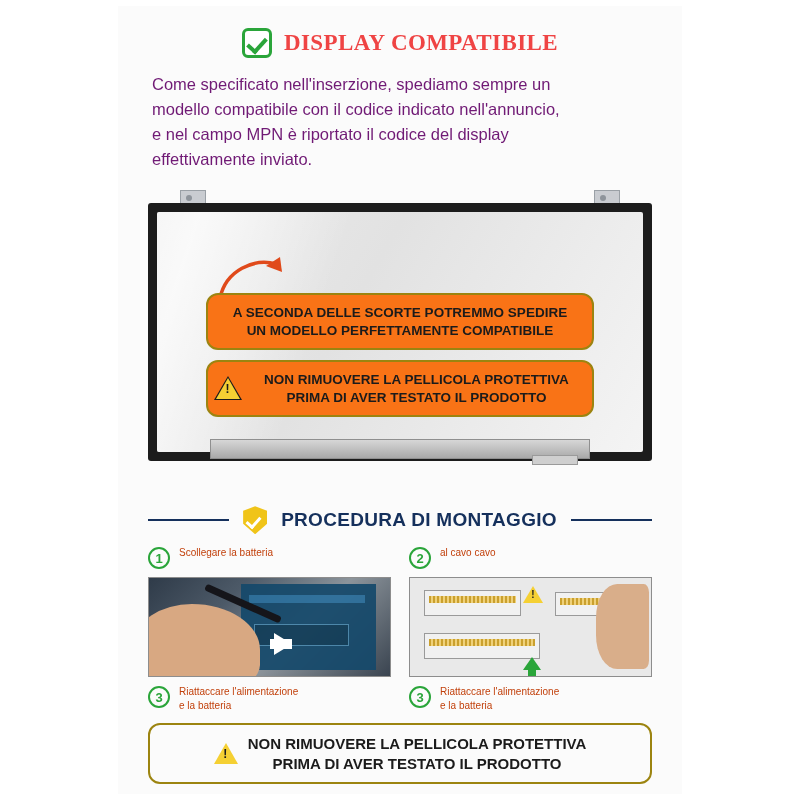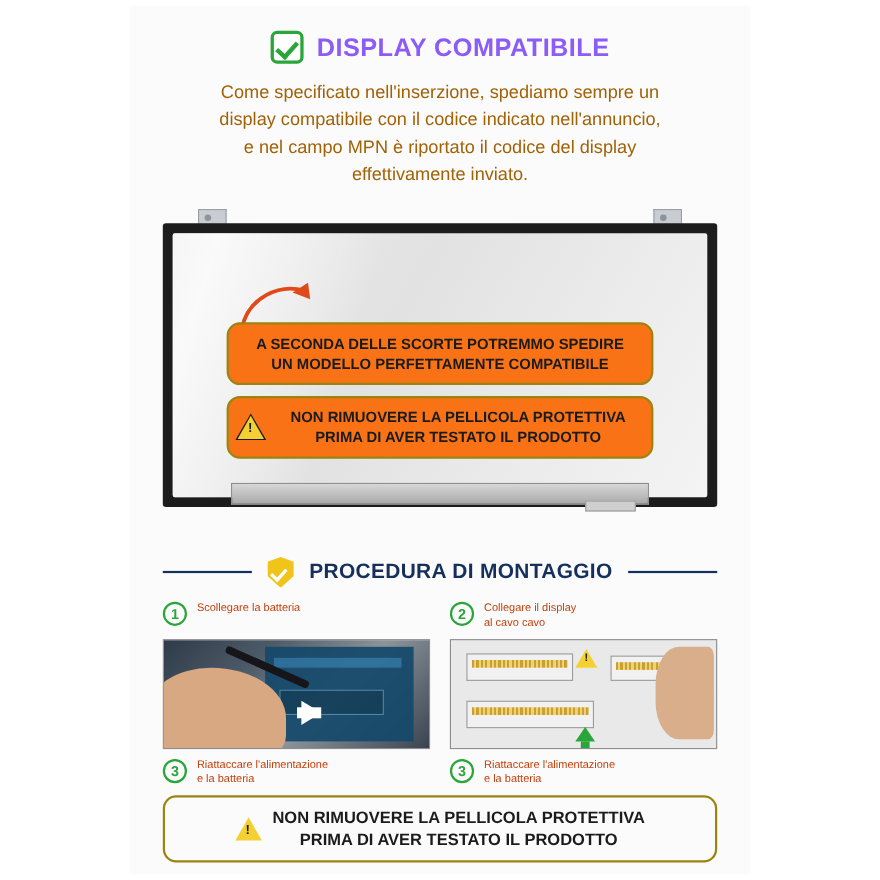--- a/index.html
+++ b/index.html
@@ -55,28 +55,29 @@
     top: 3px;
     width: 8px;
     height: 15px;
     border: solid #2aa53a;
     border-width: 0 4px 4px 0;
     transform: rotate(42deg);
   }
   .header-title {
     font-size: 23px;
     font-weight: bold;
-    color: #8b5cf6;
+    color: #ef4444;
     letter-spacing: 0.4px;
+    font-family: Liberation Serif, serif;
   }
 
   .intro {
     margin: 14px 34px 0 34px;
-    text-align: center;
-    color: #a16207;
+    text-align: left;
+    color: #701a75;
     font-size: 16.5px;
     line-height: 1.52;
   }
 
   
   .display-wrap {
     position: relative;
     margin: 18px 30px 0 30px;
     height: 300px;
   }
@@ -458,21 +459,21 @@
 <div class="page">
   <div class="sheet">
 
     <div class="header-row">
       <span class="check-badge"></span>
       <span class="header-title">DISPLAY COMPATIBILE</span>
     </div>
 
     <div class="intro">
       <div>Come specificato nell'inserzione, spediamo sempre un</div>
-      <div>display compatibile con il codice indicato nell'annuncio,</div>
+      <div>modello compatibile con il codice indicato nell'annuncio,</div>
       <div>e nel campo MPN è riportato il codice del display</div>
       <div>effettivamente inviato.</div>
     </div>
 
     <div class="display-wrap">
       <div class="bracket left"></div>
       <div class="bracket right"></div>
 
       <div class="panel-outer">
         <div class="panel-inner"></div>
@@ -511,21 +512,20 @@
       <div class="step">
         <span class="step-num">1</span>
         <span class="step-text">
           <span style="display:block">Scollegare la batteria</span>
         </span>
       </div>
 
       <div class="step">
         <span class="step-num">2</span>
         <span class="step-text">
-          <span style="display:block">Collegare il display</span>
           <span style="display:block">al cavo cavo</span>
         </span>
       </div>
 
       <div class="photo photo-a">
         <div class="pcb"></div>
         <div class="hand"></div>
         <div class="tool"></div>
         <div class="white-arrow"></div>
       </div>

